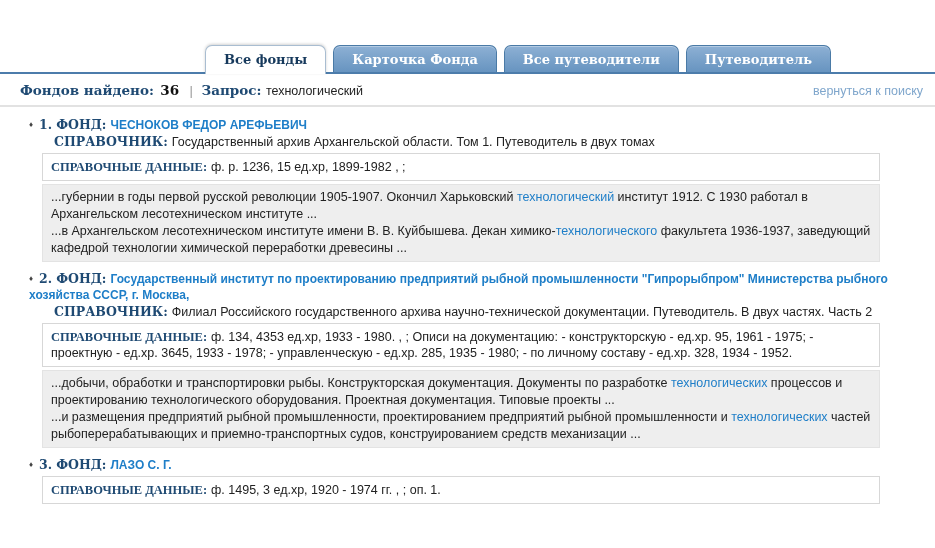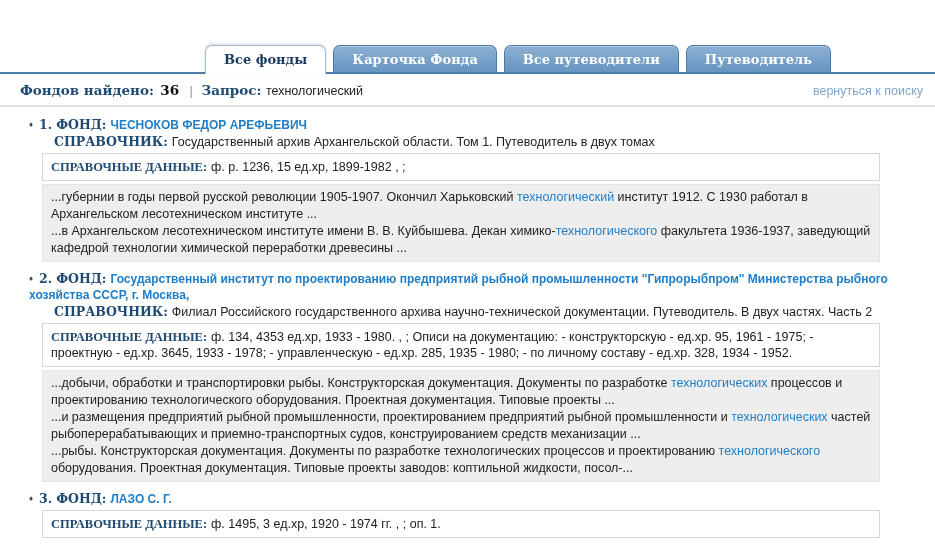--- a/index.html
+++ b/index.html
@@ -129,21 +129,20 @@
       </div>
       <div class="handbook-line">
         <span class="hb-label">СПРАВОЧНИК:</span><span>Филиал Российского государственного архива научно-технической документации. Путеводитель. В двух частях. Часть 2</span>
       </div>
       <div class="refbox">
         <span class="ref-label">СПРАВОЧНЫЕ ДАННЫЕ:</span><span>ф. 134, 4353 ед.хр, 1933 - 1980. , ; Описи на документацию: - конструкторскую - ед.хр. 95, 1961 - 1975; - проектную - ед.хр. 3645, 1933 - 1978; - управленческую - ед.хр. 285, 1935 - 1980; - по личному составу - ед.хр. 328, 1934 - 1952.</span>
       </div>
       <div class="excerpt">
         <p><span>...добычи, обработки и транспортировки рыбы. Конструкторская документация. Документы по разработке </span><a class="hl">технологических</a><span> процессов и проектированию технологического оборудования. Проектная документация. Типовые проекты ...</span></p>
         <p><span>...и размещения предприятий рыбной промышленности, проектированием предприятий рыбной промышленности и </span><a class="hl">технологических</a><span> частей рыбоперерабатывающих и приемно-транспортных судов, конструированием средств механизации ...</span></p>
-        <p><span>...рыбы. Конструкторская документация. Документы по разработке технологических процессов и проектированию </span><a class="hl">технологического</a><span> оборудования. Проектная документация. Типовые проекты заводов: коптильной жидкости, посол-...</span></p>
       </div>
     </article>
 
     <article class="result">
       <div class="fund-line">
         <span class="bullet">♦</span><span class="num-label">3.</span><span class="num-label">ФОНД:</span><a class="fund-link">ЛАЗО С. Г.</a>
       </div>
       <div class="refbox">
         <span class="ref-label">СПРАВОЧНЫЕ ДАННЫЕ:</span><span>ф. 1495, 3 ед.хр, 1920 - 1974 гг. , ; оп. 1.</span>
       </div>

